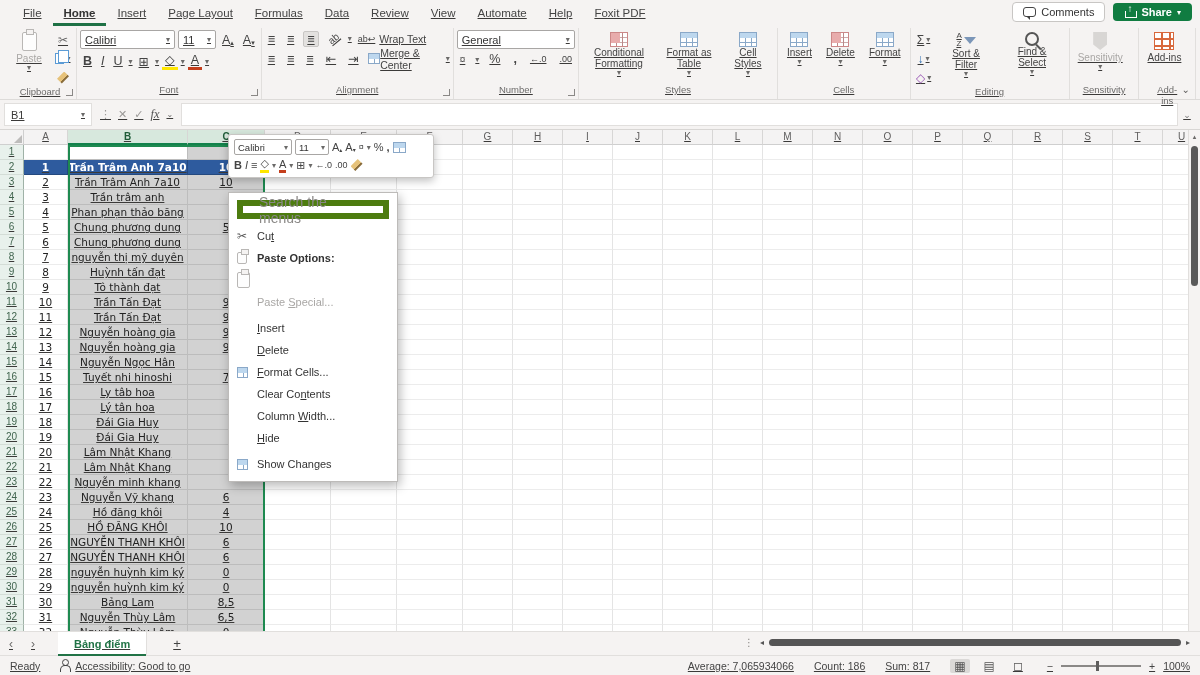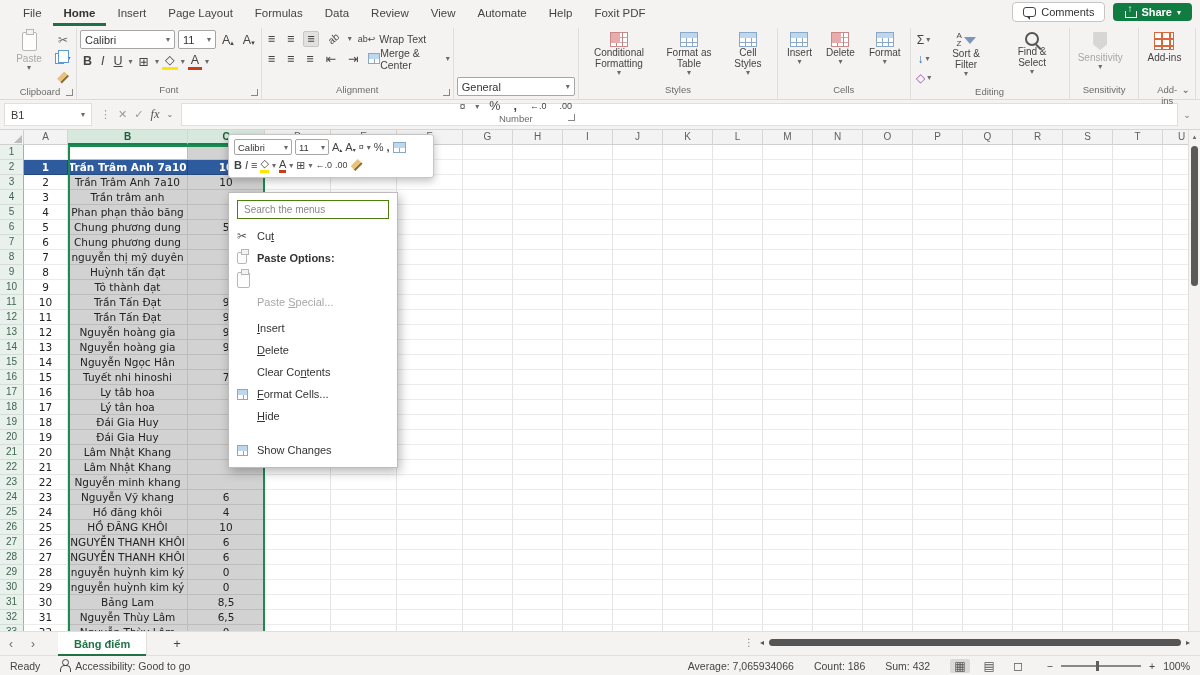--- a/index.html
+++ b/index.html
@@ -1,18 +1,18 @@
 <!DOCTYPE html>
 <html><head>
 <meta charset="utf-8">
 <style>
   * { margin:0; padding:0; box-sizing:border-box; }
   html,body { width:1200px; height:675px; overflow:hidden; }
   body { font-family:"Liberation Sans","DejaVu Sans",sans-serif; background:#f5f3f2; color:#3b3a39; font-size:11px; }
-  .app { width:1200px; height:675px; display:flex; flex-direction:column; position:relative; }
+  .app { width:1200px; height:675px; display:flex; flex-direction:column; position:relative;text-decoration:underline; }
 
   
   .tabrow { height:26px; display:flex; align-items:center; padding-left:12px; background:#f5f3f2; position:relative; }
   .rtab { padding:0 11px; height:26px; line-height:26px; font-size:11.5px; color:#444; cursor:default; }
   .rtab.active { font-weight:700; color:#333; box-shadow:inset 0 -3px 0 #1e7145; }
   .tabrow-right { position:absolute; right:8px; top:2px; display:flex; gap:8px; align-items:center; }
   .btn-comments { display:flex; align-items:center; gap:5px; background:#fff; border:1px solid #c8c6c4; border-radius:4px; padding:3px 10px; font-size:11px; color:#333; }
   .btn-share { display:flex; align-items:center; gap:5px; background:#107c41; border-radius:4px; padding:3px 11px; font-size:11px; color:#fff; font-weight:600; }
 
   
@@ -100,21 +100,21 @@
   .minibar { position:absolute; left:228px; top:4px; width:206px; background:#fff; border:1px solid #c8c6c4; border-radius:3px;
              box-shadow:0 3px 8px rgba(0,0,0,.25); padding:3px 5px; z-index:30; }
   .mb-row { display:flex; align-items:center; gap:3px; height:18px; }
   .mb-sel { height:16px; border:1px solid #a8a6a4; border-radius:2px; background:#fff; display:flex; align-items:center; justify-content:space-between; font-size:9.5px; padding:0 3px; color:#333; }
   .mb-g { font-size:11px; color:#444; display:flex; align-items:flex-end; }
   .mb-sm { font-size:9px; color:#444; }
 
   
   .ctxmenu { position:absolute; left:228px; top:62px; width:170px; background:#fff; border:1px solid #bdbbb9;
              box-shadow:2px 4px 10px rgba(0,0,0,.28); padding:5px 0 6px 0; z-index:20; }
-  .ctx-search { margin:2px 8px 6px 8px; height:19px; border:1px solid #4d7c0f; display:flex; align-items:center; padding:0 6px; font-size:10px; color:#8a8886; background:#fff; }
+  .ctx-search { margin:2px 8px 6px 8px; height:19px; border:6px solid #4d7c0f; display:flex; align-items:center; padding:0 16px; font-size:14px; color:#8a8886; background:#fff; }
   .ctx-item { height:22px; display:flex; align-items:center; padding:0 10px 0 8px; font-size:11px; color:#333; position:relative; }
   .ctx-item .cicon { width:20px; flex:none; display:flex; align-items:center; justify-content:flex-start; font-size:12px; color:#555; }
   .ctx-item.disabled { color:#a9a7a5; }
   .ctx-item.bold { font-weight:700; }
   .ctx-item .ul { text-decoration:underline; }
   .red-frame { position:absolute; left:-13px; right:-7px; top:-4px; bottom:-4px; border:3px solid #e33224; z-index:40; pointer-events:none; }
 
   
   .tabbar { height:24px; background:#f5f3f2; border-top:1px solid #e1dfdd; display:flex; align-items:center; position:relative; }
   .tb-nav { color:#6b6a69; font-size:12px; padding:0 9px; }
@@ -245,21 +245,21 @@
             <span class="i-grid" style="width:14px;height:11px"></span>
             <span style="font-size:10.5px">Merge &amp; Center</span>
             <span class="dd">▾</span>
           </span>
         </div>
       </div>
       <div class="glabel"><span>Alignment</span><span class="launcher"></span></div>
     </div>
 
     <div class="rgroup">
-      <div class="rbody" style="flex-direction:column; gap:0;margin-top:47px;">
+      <div class="rbody" style="flex-direction:column; gap:0;">
         <div class="selbox" style="width:118px">
             <span>General</span>
             <span class="dd">▾</span>
           </div>
         <div class="fgrow2" style="gap:7px">
           <span class="glyphbtn" style="font-size:10px">¤</span>
             <span class="dd">▾</span>
           <span class="glyphbtn">%</span>
           <span class="glyphbtn" style="font-weight:700">,</span>
           <span class="glyphbtn mb-sm">←.0</span>
@@ -1271,34 +1271,38 @@
           </div>
           <div class="ctx-item" style="margin-top: 4px;">
             <div class="cicon"></div>
             <div class="" style="display: inline;"><span></span><span class="ul">I</span><span>nsert</span></div>
           </div>
           <div class="ctx-item">
             <div class="cicon"></div>
             <div class="" style="display: inline;"><span></span><span class="ul">D</span><span>elete</span></div>
           </div>
           <div class="ctx-item">
-            <div class="cicon"></div>
-            <div class="" style="display: inline;"><span>Clear Co</span><span class="ul">n</span><span>tents</span></div>
-          </div>
-          <div class="ctx-item">
             <div class="cicon">
               <span class="i-grid" style="width:11px;height:11px"></span>
             </div>
             <div class="" style="display: inline;"><span></span><span class="ul">F</span><span>ormat Cells...</span></div>
           </div>
           <div class="ctx-item">
             <div class="cicon"></div>
+            <div class="" style="display: inline;"><span>Clear Co</span><span class="ul">n</span><span>tents</span></div>
+          </div>
+          <div class="ctx-item">
+            <div class="cicon"></div>
+            <div class="" style="display: inline;"><span>Column </span><span class="ul">W</span><span>idth...</span></div>
+          </div>
+          <div class="ctx-item">
+            <div class="cicon"></div>
             <div class="" style="display: inline;"><span></span><span class="ul">H</span><span>ide</span></div>
           </div>
-          <div class="ctx-item" style="margin-top: 12px;">
+          <div class="ctx-item" style="margin-top: 4px;">
             <div class="cicon">
               <span class="i-grid" style="width:11px;height:11px"></span>
             </div>
             <div class="" style="display: inline;"><span>Show Chan</span><span class="ul">g</span><span>es</span></div>
           </div>
         </div>
     </div>
   </div>
 
   <div class="tabbar">
@@ -1320,21 +1324,21 @@
     <div class="sb-left">
       <span>Ready</span>
       <span class="sb-acc">
         <span class="i-person"></span>
         <span>Accessibility: Good to go</span>
       </span>
     </div>
     <div class="sb-right">
       <span>Average: 7,065934066</span>
       <span>Count: 186</span>
-      <span>Sum: 432</span>
+      <span>Sum: 817</span>
       <div class="sb-views">
         <span class="sb-view active">▦</span>
         <span class="sb-view">▤</span>
         <span class="sb-view">◻</span>
       </div>
       <div class="sb-zoom">
         <span>−</span>
         <div class="zoom-track">
             <div class="zoom-thumb"></div>
           </div>

